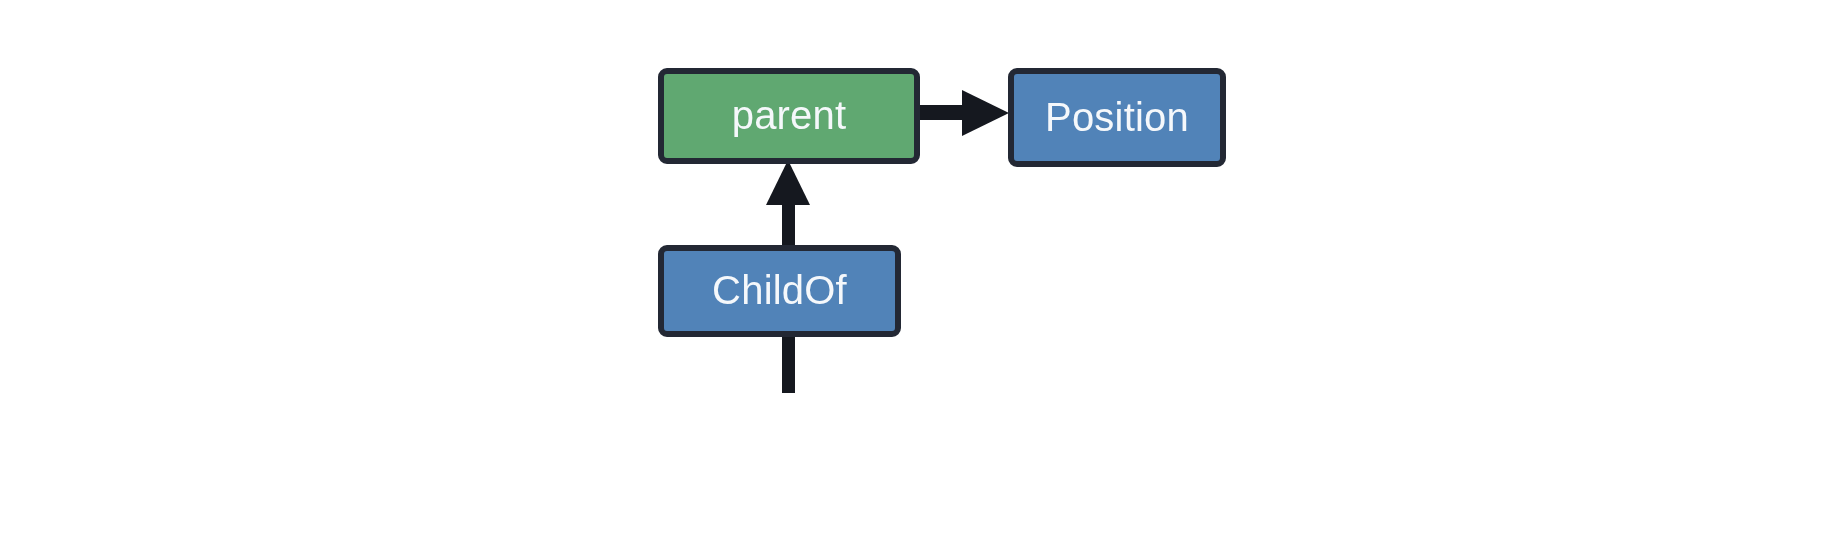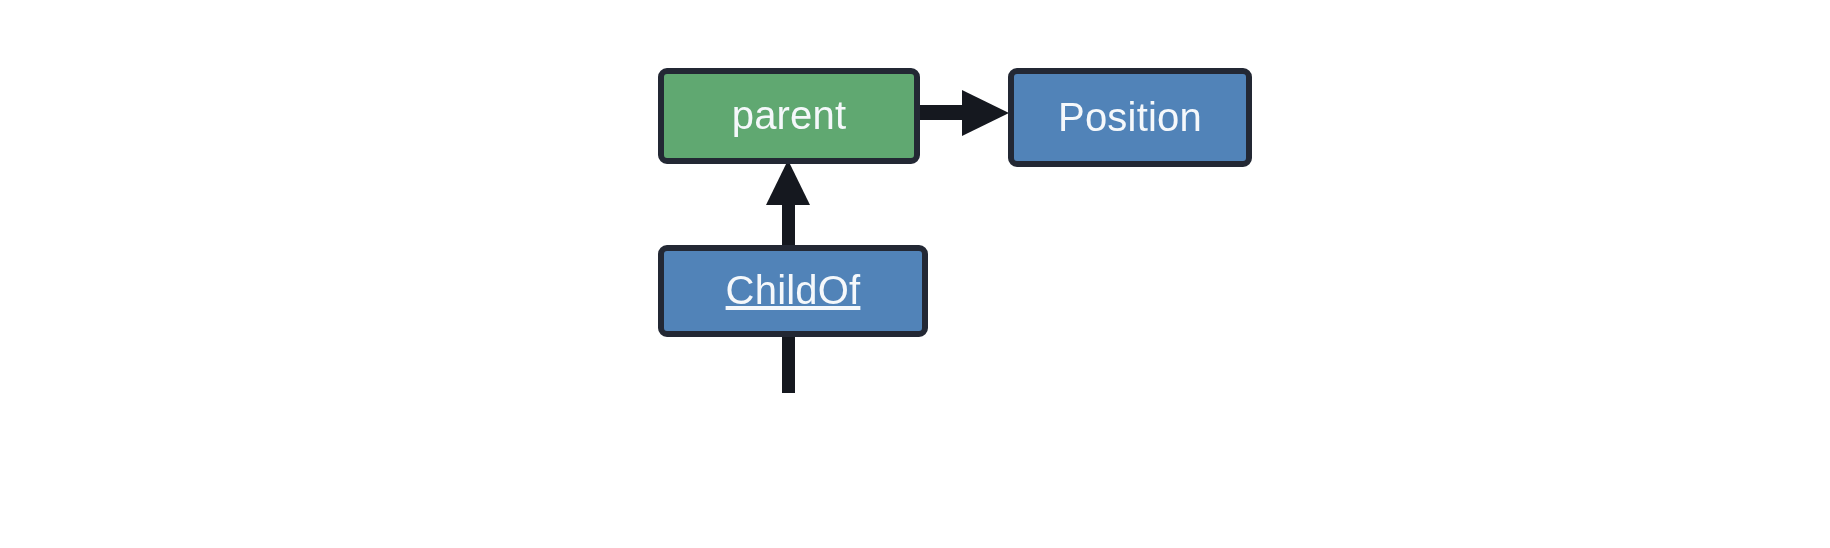--- a/index.html
+++ b/index.html
@@ -47,22 +47,22 @@
   }
   .node--entity {
     background: #60a871;
   }
   .node--component {
     background: #5183b8;
   }
 
   
   #node-parent   { left: 658px; top: 68px;  width: 262px; height: 96px; }
-  #node-position { left: 1008px; top: 68px; width: 244px; height: 99px; }
-  #node-childof  { left: 658px; top: 245px; width: 270px; height: 92px; text-decoration: underline; }
+  #node-position { left: 1008px; top: 68px; width: 218px; height: 99px; }
+  #node-childof  { left: 658px; top: 245px; width: 243px; height: 92px; }
   #node-child    { left: 658px; top: 391px; width: 262px; height: 92px; }
 </style>
 </head>
 <body>
 
 <div id="diagram-canvas">
 
   <svg id="diagram-svg" viewBox="0 0 1830 548" xmlns="http://www.w3.org/2000/svg">
 
     <g>

